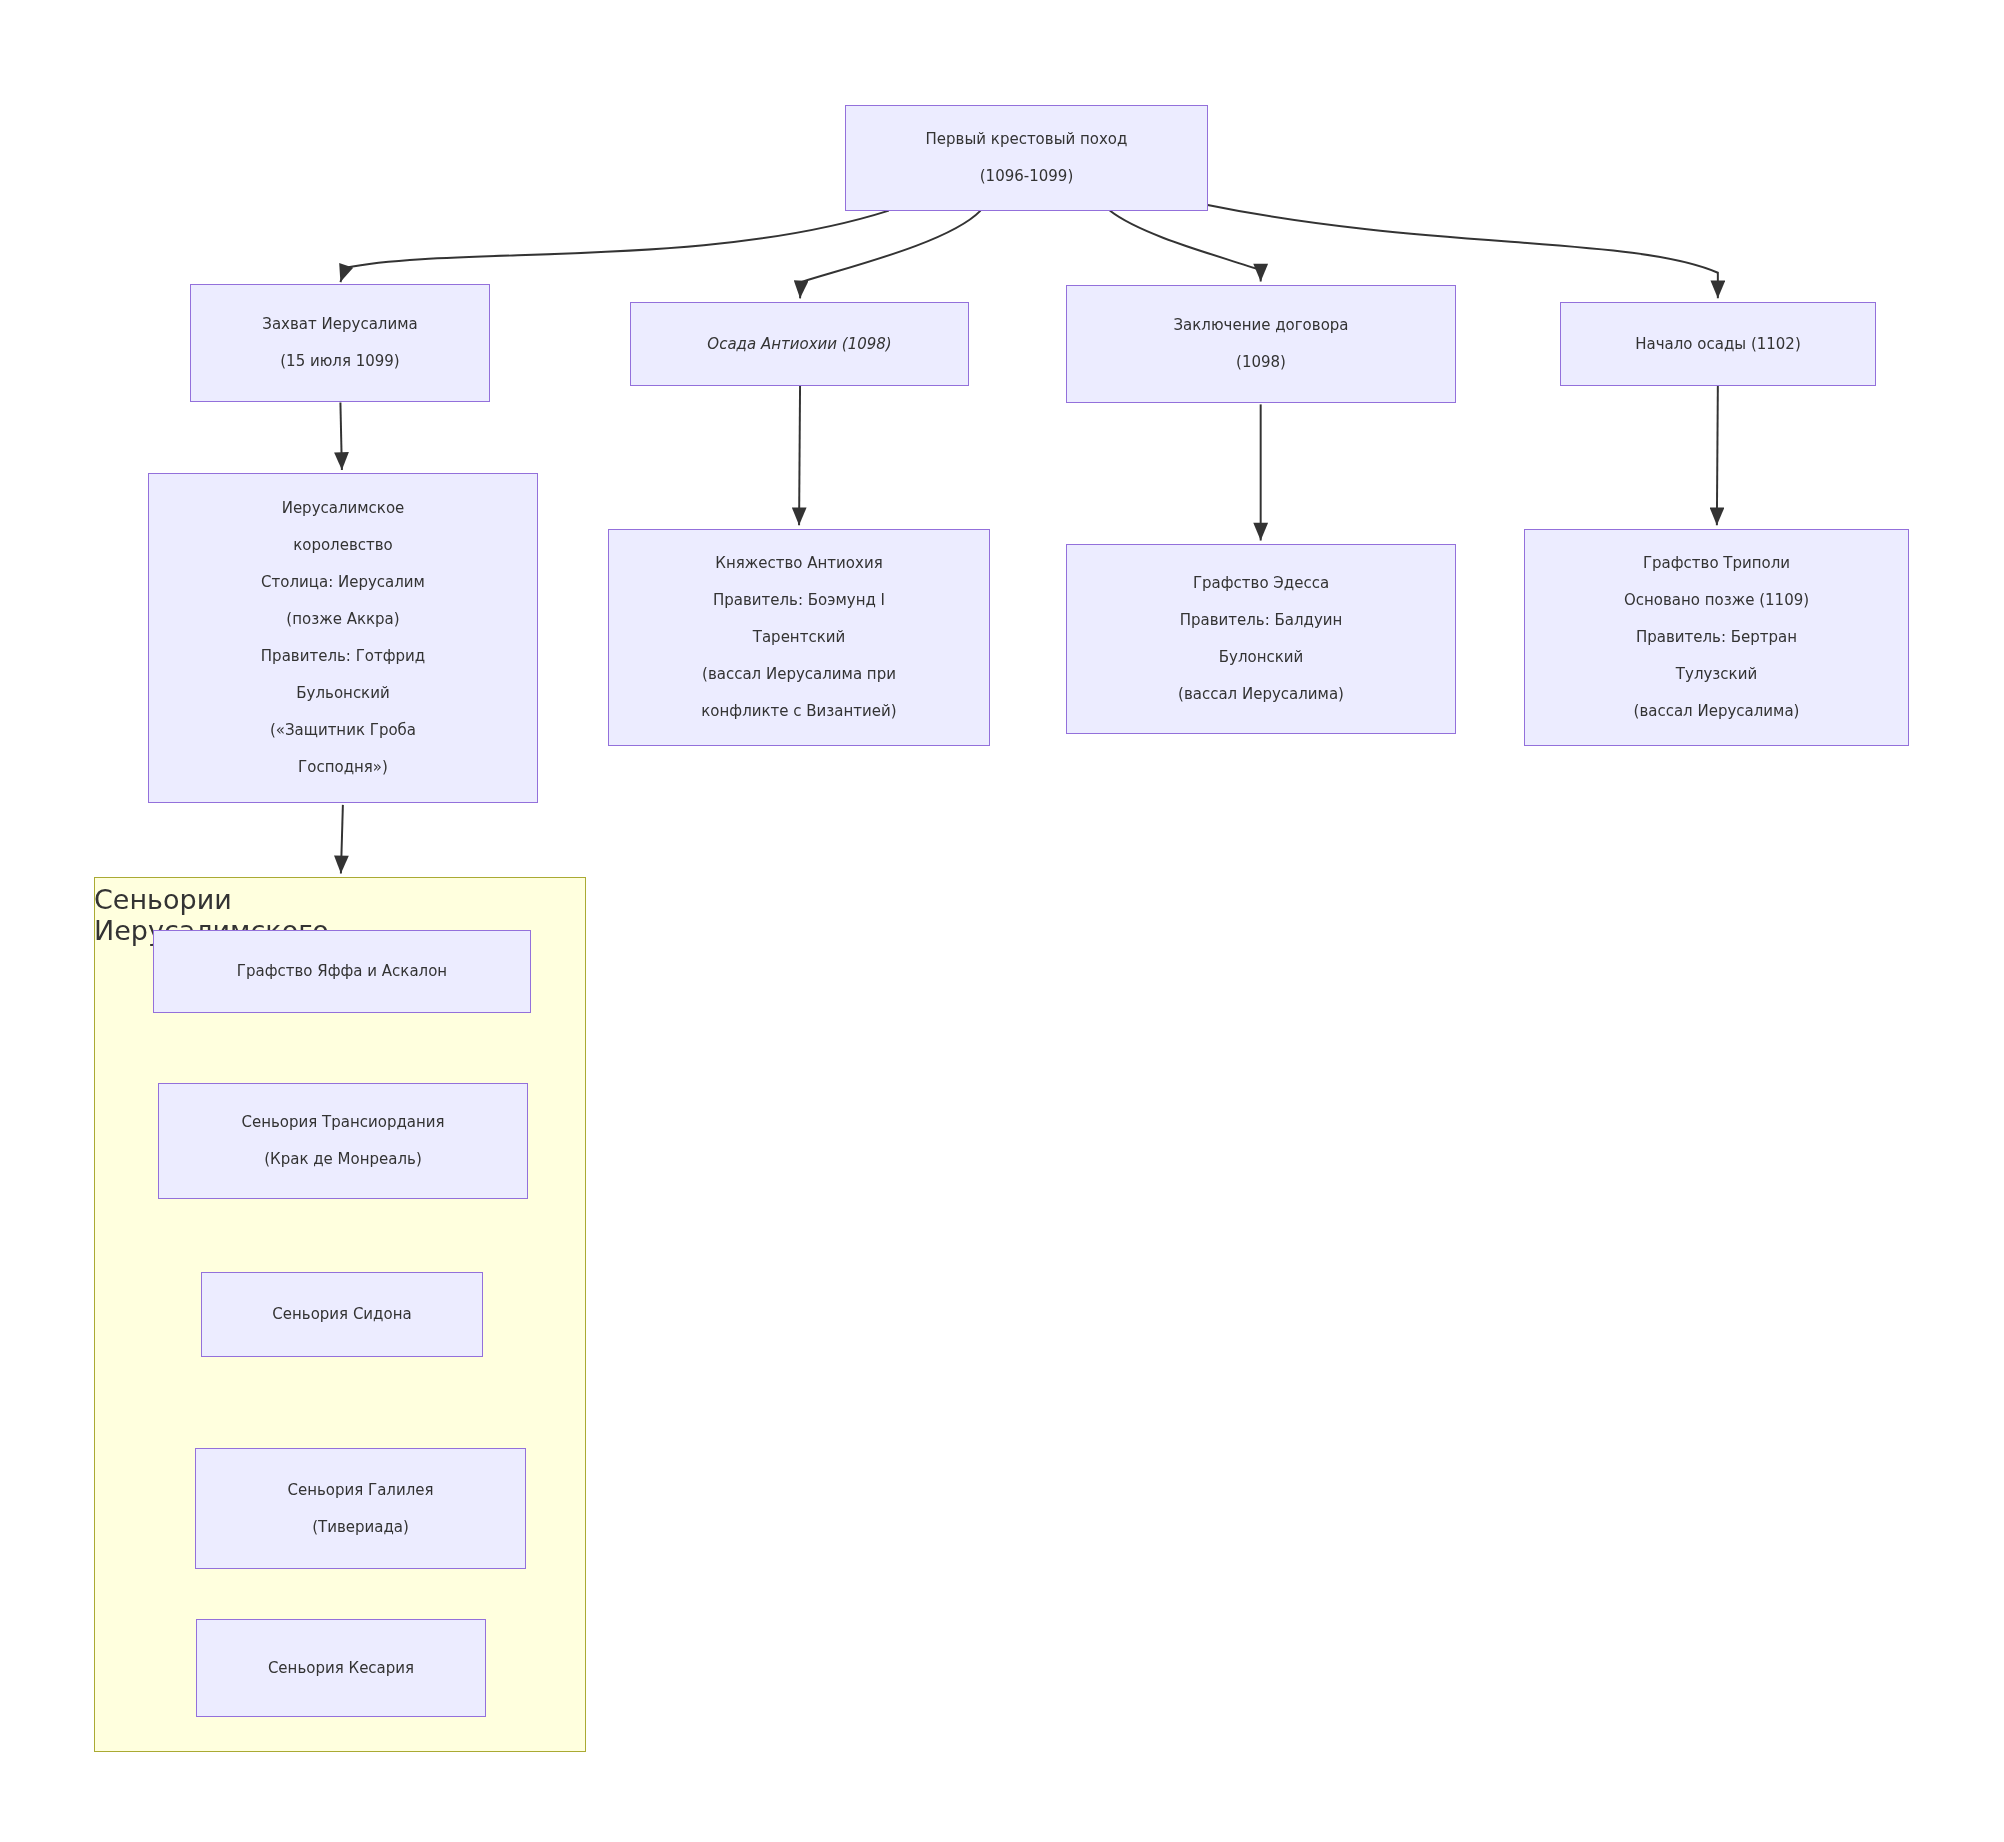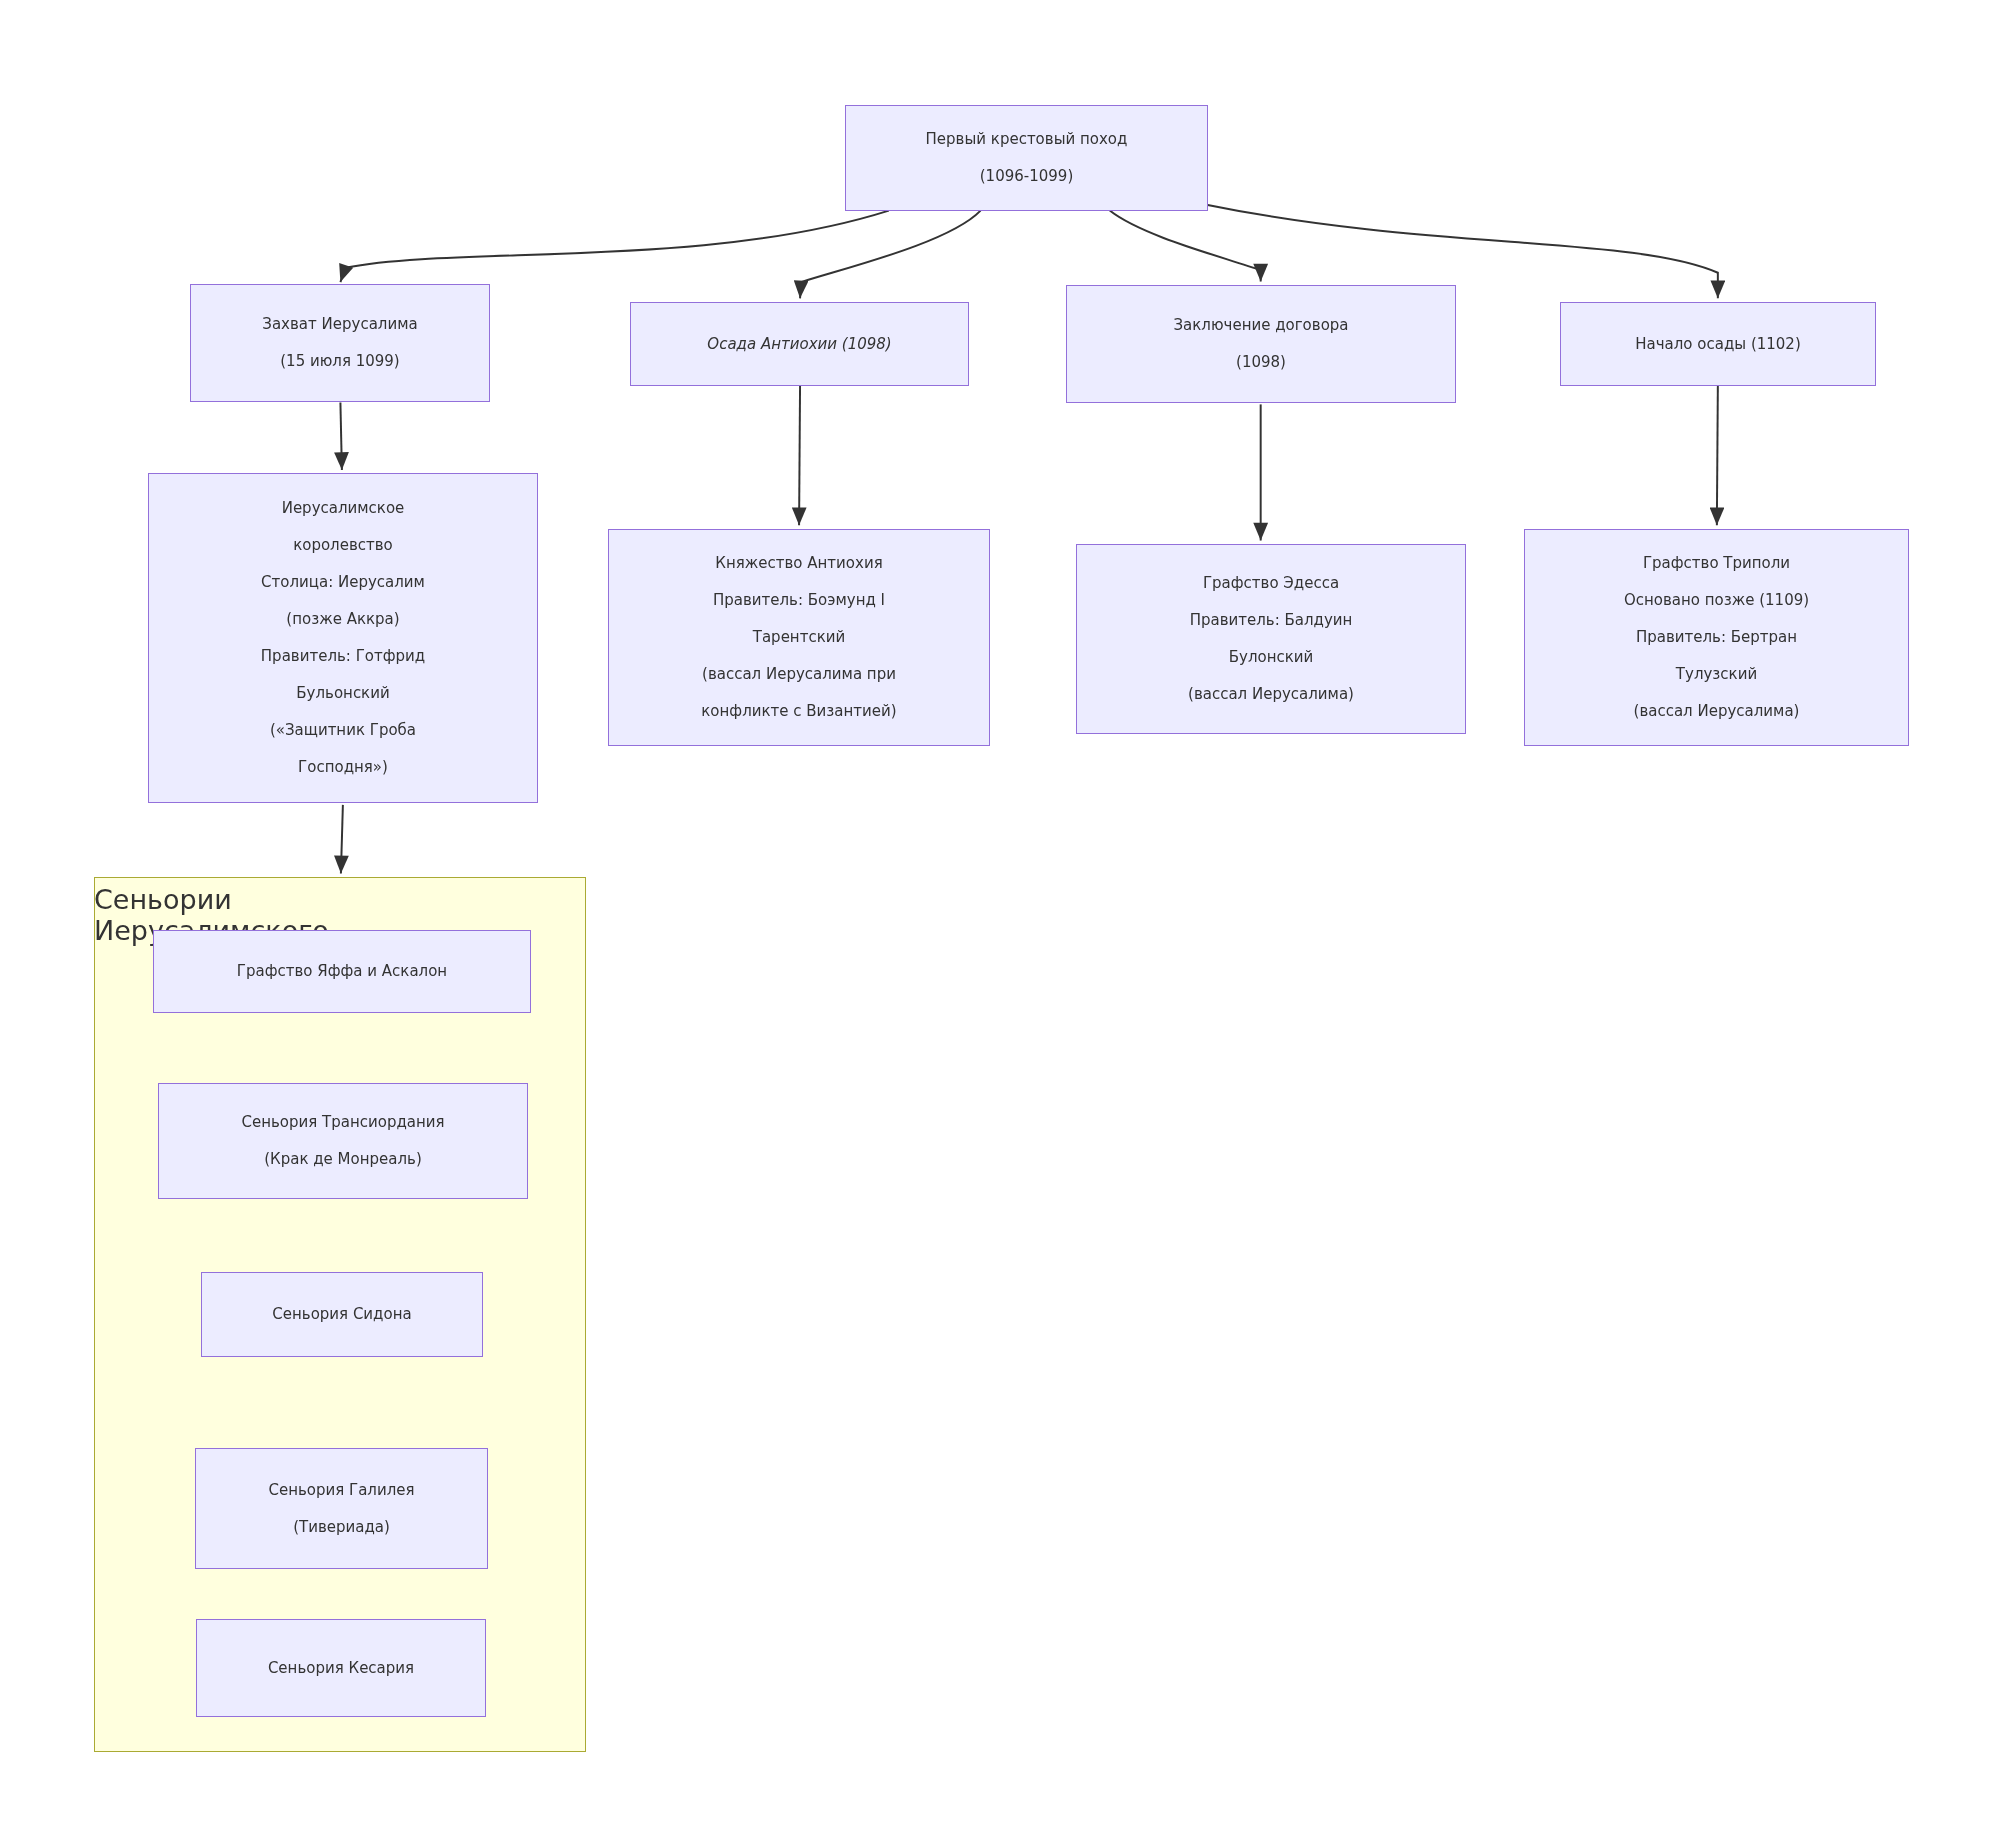--- a/index.html
+++ b/index.html
@@ -108,21 +108,21 @@
 («Защитник Гроба
 Господня»)</div>
   </div>
   <div class="node" style="left:608px; top:529px; width:382px; height:217px;">
     <div class="label">Княжество Антиохия
 Правитель: Боэмунд I
 Тарентский
 (вассал Иерусалима при
 конфликте с Византией)</div>
   </div>
-  <div class="node" style="left:1066px; top:544px; width:390px; height:190px;margin-left:10px;">
+  <div class="node" style="left:1066px; top:544px; width:390px; height:190px;">
     <div class="label">Графство Эдесса
 Правитель: Балдуин
 Булонский
 (вассал Иерусалима)</div>
   </div>
   <div class="node" style="left:1524px; top:529px; width:385px; height:217px;">
     <div class="label">Графство Триполи
 Основано позже (1109)
 Правитель: Бертран
 Тулузский
@@ -132,21 +132,21 @@
   <div class="node" style="left:153px; top:930px; width:378px; height:83px;">
     <div class="label">Графство Яффа и Аскалон</div>
   </div>
   <div class="node" style="left:158px; top:1083px; width:370px; height:116px;">
     <div class="label">Сеньория Трансиордания
 (Крак де Монреаль)</div>
   </div>
   <div class="node" style="left:201px; top:1272px; width:282px; height:85px;">
     <div class="label">Сеньория Сидона</div>
   </div>
-  <div class="node" style="left:195px; top:1448px; width:293px; height:121px;">
+  <div class="node" style="left:195px; top:1448px; width:331px; height:121px;">
     <div class="label">Сеньория Галилея
 (Тивериада)</div>
   </div>
   <div class="node" style="left:196px; top:1619px; width:290px; height:98px;">
     <div class="label">Сеньория Кесария</div>
   </div>
 
 </div>
 
 

